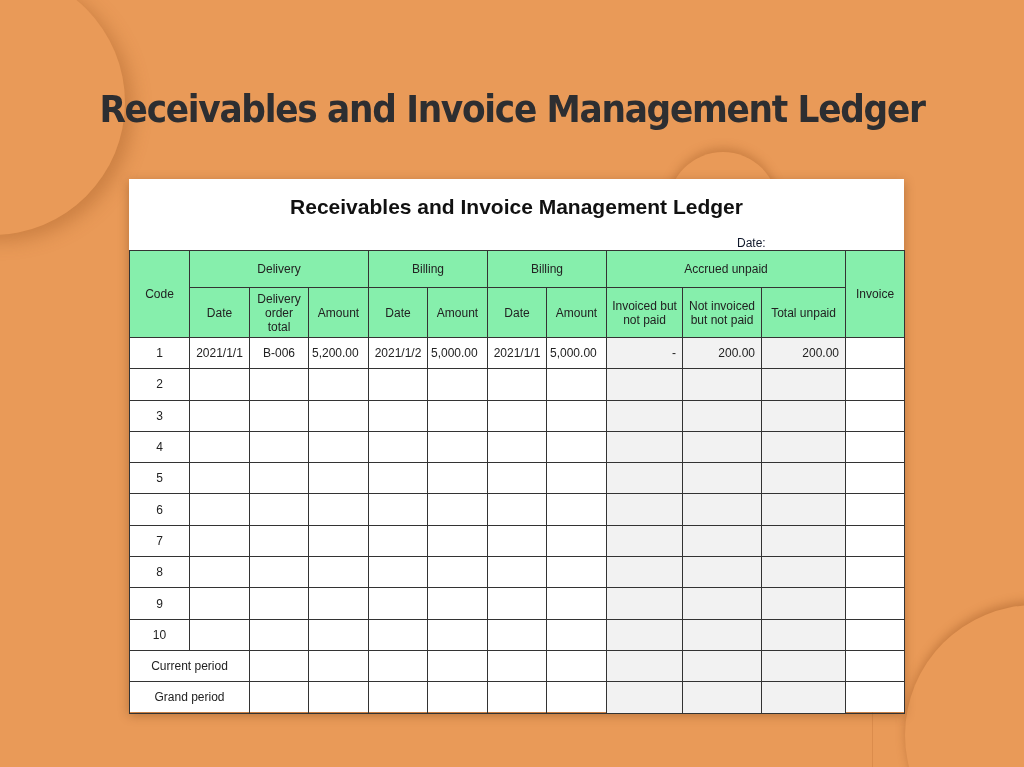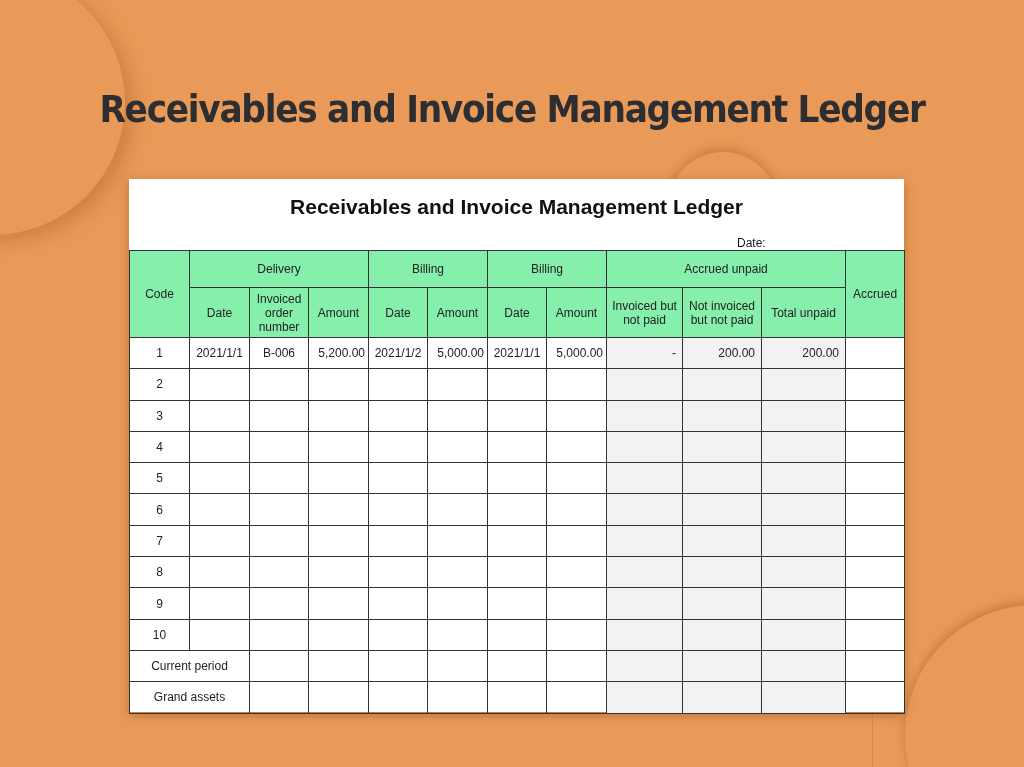--- a/index.html
+++ b/index.html
@@ -54,21 +54,21 @@
   td, th {
     border: 1px solid #333; text-align: center; vertical-align: middle;
     font-weight: normal; padding: 0 3px; line-height: 14px; overflow: hidden;
   }
   th { background: #86efac; }
   tr.h1 { height: 37px; }
   tr.h2 { height: 50px; }
   tr.row { height: 31.3px; }
   td.gray { background: #F2F2F2; }
   td.num { text-align: right; padding-right: 6px; }
-  td.amt { text-align: right; }
+  td.amt { text-align: left; }
 </style>
 </head>
 <body>
 
 <div class="bg-shape bg-circle-left"></div>
 <div class="bg-shape bg-circle-top"></div>
 <div class="bg-shape bg-circle-br"></div>
 <div class="bg-line"></div>
 
 <h1 class="headline">Receivables and Invoice Management Ledger</h1>
@@ -92,25 +92,25 @@
         <col style="width:84px">
         <col style="width:59px">
     </colgroup>
     <thead>
       <tr class="h1">
         <th rowspan="2">Code</th>
         <th colspan="3">Delivery</th>
         <th colspan="2">Billing</th>
         <th colspan="2">Billing</th>
         <th colspan="3">Accrued unpaid</th>
-        <th rowspan="2">Accrued</th>
+        <th rowspan="2">Invoice</th>
       </tr>
       <tr class="h2">
         <th>Date</th>
-        <th>Invoiced order number</th>
+        <th>Delivery order total</th>
         <th>Amount</th>
         <th>Date</th>
         <th>Amount</th>
         <th>Date</th>
         <th>Amount</th>
         <th>Invoiced but not paid</th>
         <th>Not invoiced but not paid</th>
         <th>Total unpaid</th>
       </tr>
     </thead>
@@ -262,21 +262,21 @@
         <td></td>
           <td></td>
         <td></td>
           <td></td>
         <td class="gray"></td>
           <td class="gray"></td>
           <td class="gray"></td>
         <td></td>
       </tr>
       <tr class="row">
-        <td colspan="2">Grand assets</td>
+        <td colspan="2">Grand period</td>
         <td></td>
           <td></td>
         <td></td>
           <td></td>
         <td></td>
           <td></td>
         <td class="gray"></td>
           <td class="gray"></td>
           <td class="gray"></td>
         <td></td>

